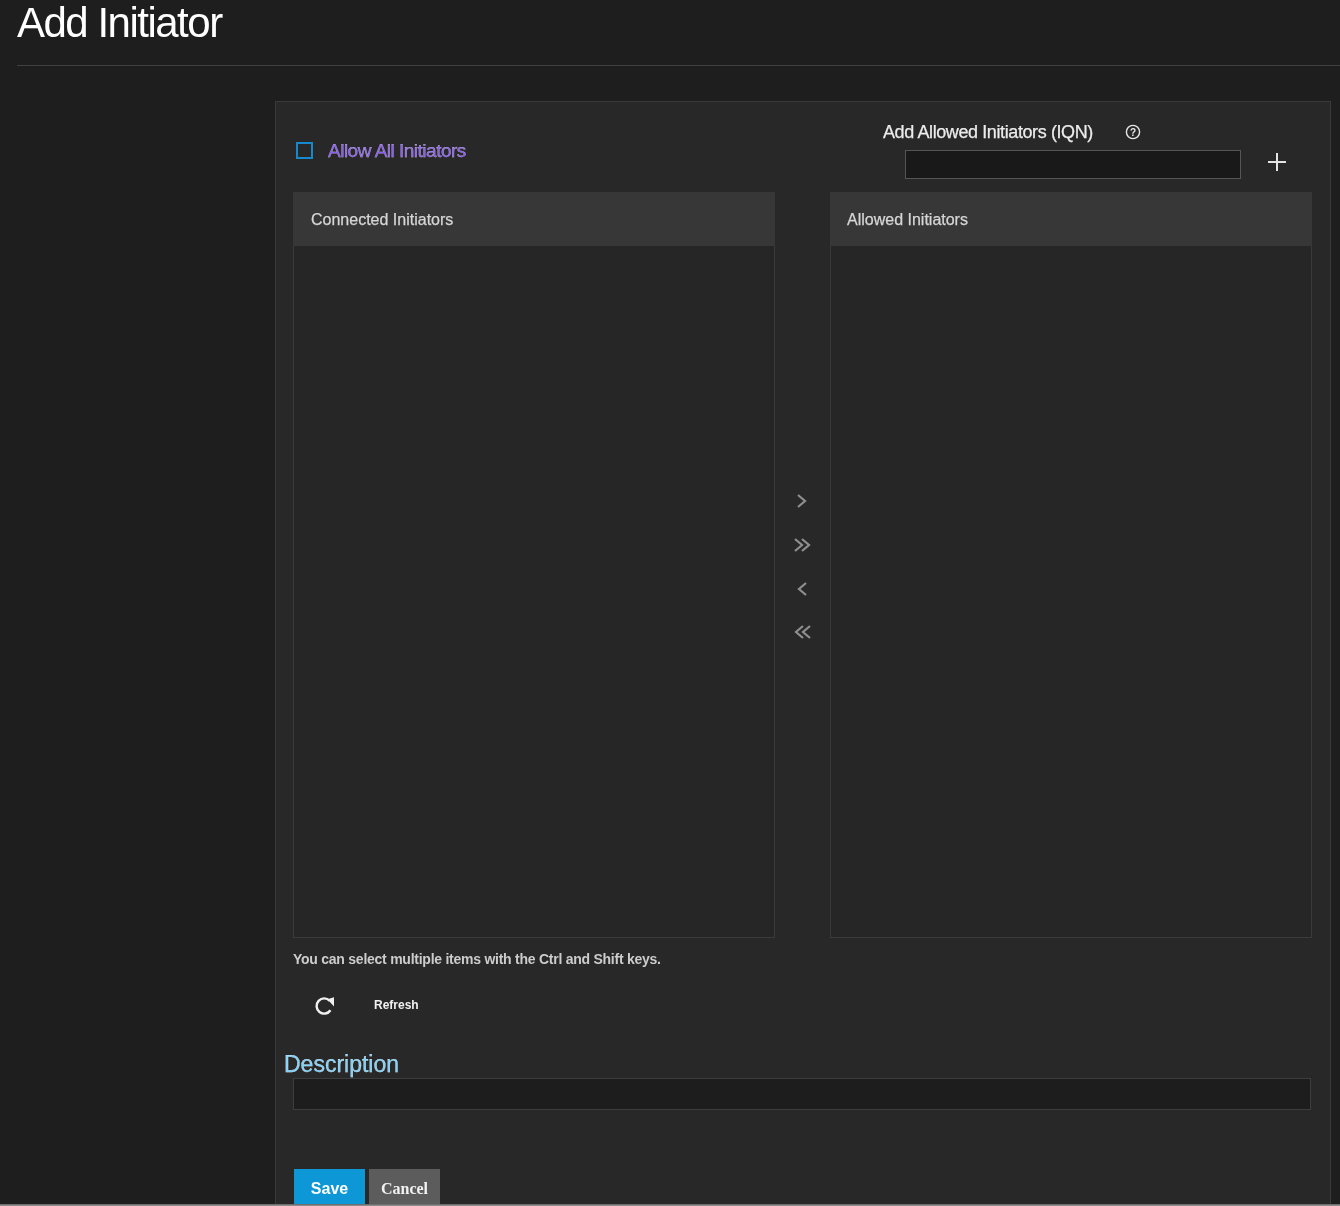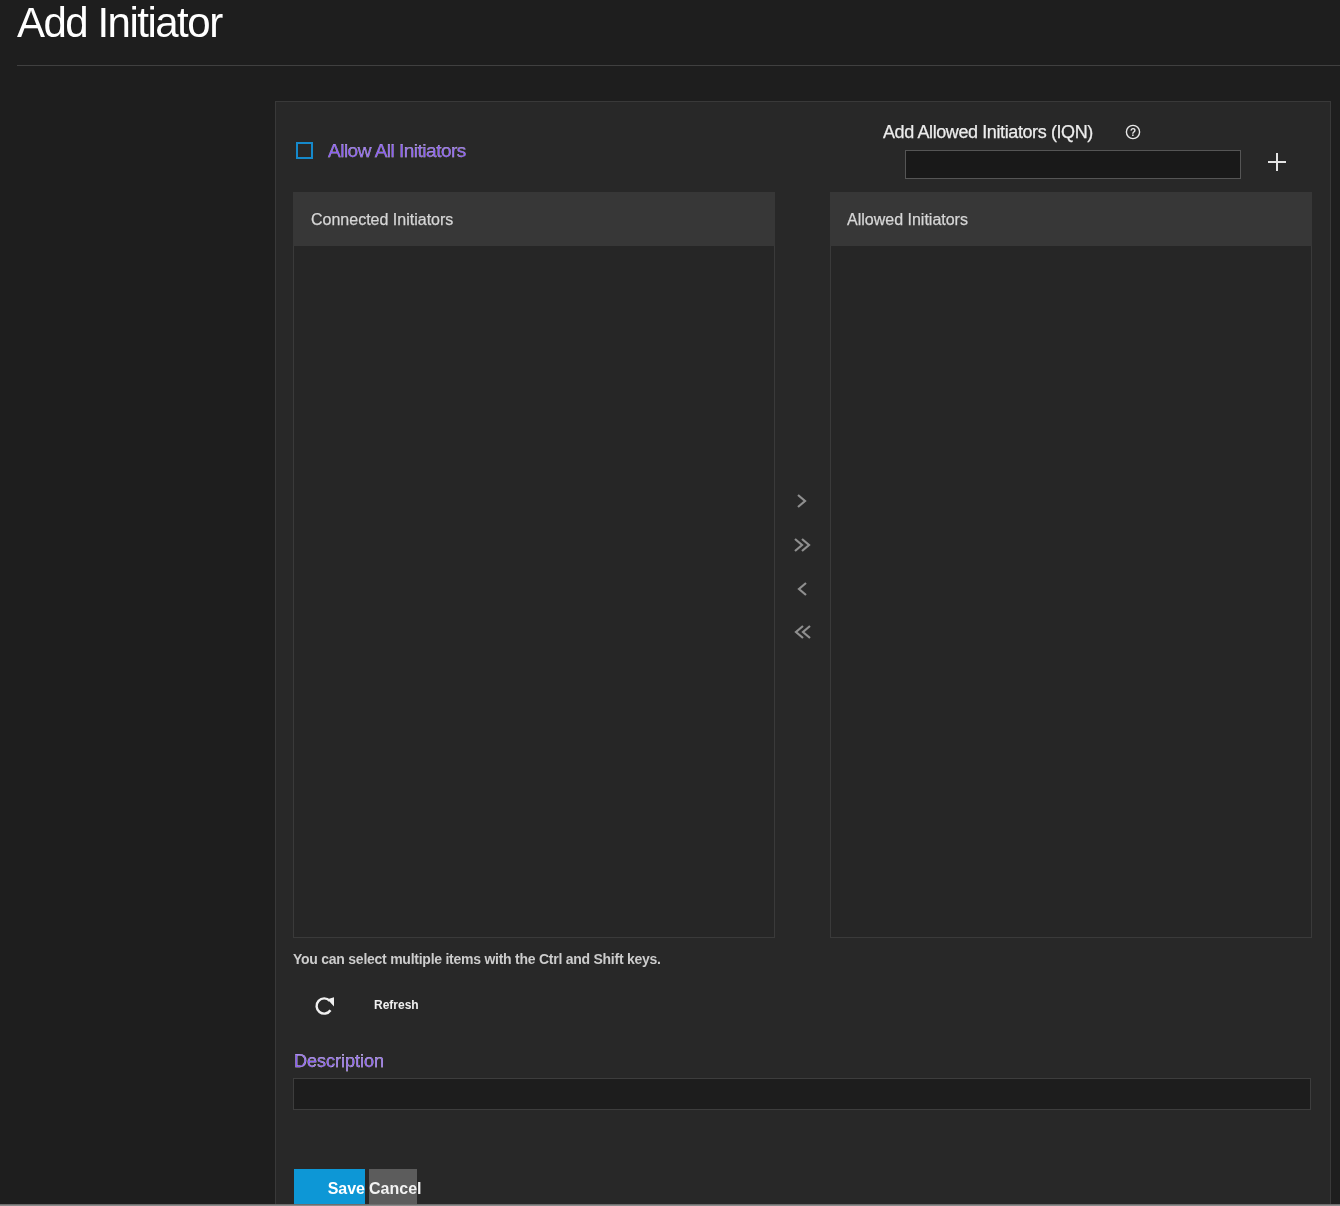--- a/index.html
+++ b/index.html
@@ -50,19 +50,19 @@
   </svg>
 
   <div class="abs" style="left:293px; top:951px; font-size:14px; font-weight:bold; color:#cccccc; letter-spacing:-0.25px;">You can select multiple items with the Ctrl and Shift keys.</div>
 
   <svg class="abs" style="left:315px; top:996px;" width="20" height="21" viewBox="0 0 20 21">
     <path d="M14.76 4.82 A7.6 7.6 0 1 0 15.5 14.25" stroke="#f0f0f0" stroke-width="2.4" fill="none"></path>
     <path d="M12.4 3.3 L19.0 1.2 L19.0 10.6 Z" fill="#f0f0f0"></path>
   </svg>
   <div class="abs" style="left:338px; top:998px; font-size:12px; font-weight:bold; color:#f0f0f0;margin-left:36px;">Refresh</div>
 
-  <div class="abs" style="left:294px; top:1051px; font-size:18px; color:#8b5cf6; -webkit-text-stroke:0.25px #efefef;">Description</div>
+  <div class="abs" style="left:284px; top:1051px; font-size:23px; color:#7dd3fc; -webkit-text-stroke:0.25px #efefef;">Description</div>
   <div class="abs" style="left:293px; top:1078px; width:1018px; height:32px; background:#1d1d1d; border:1px solid #3d3d3d;"></div>
 
-  <div class="abs" style="left:294px; top:1169px; width:71px; height:37px; background:#0d97d6; color:#ffffff; font-size:16px; font-weight:bold; text-align:right; line-height:40px;">Save</div>
-  <div class="abs" style="left:369px; top:1169px; width:48px; height:37px; background:#5c5c5c; color:#f2f2f2; font-size:16px; font-weight:bold; text-align:center; line-height:40px;">Cancel</div>
+  <div class="abs" style="left:294px; top:1169px; width:71px; height:37px; background:#0d97d6; color:#ffffff; font-size:16px; font-weight:bold; text-align:center; line-height:40px;">Save</div>
+  <div class="abs" style="left:369px; top:1169px; width:71px; height:37px; background:#5c5c5c; color:#f2f2f2; font-size:16px; font-weight:bold; text-align:center; line-height:40px;font-family:Liberation Serif, serif;">Cancel</div>
 
   <div class="abs" style="left:0px; top:1204px; width:1340px; height:2px; background:linear-gradient(#606060,#9a9a9a);"></div>
 
 </body></html>

